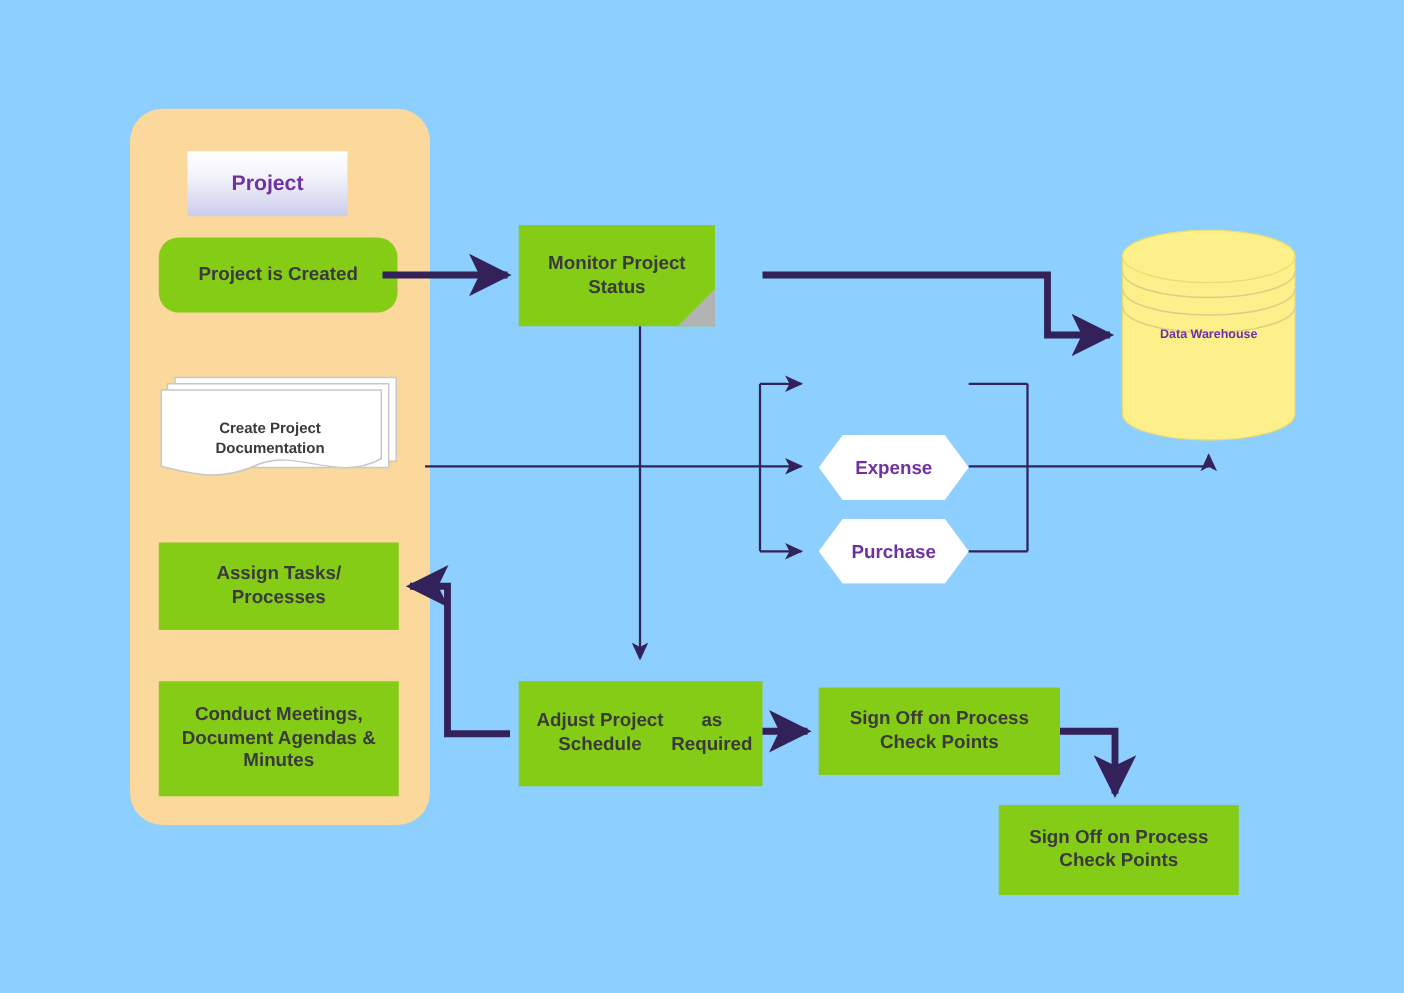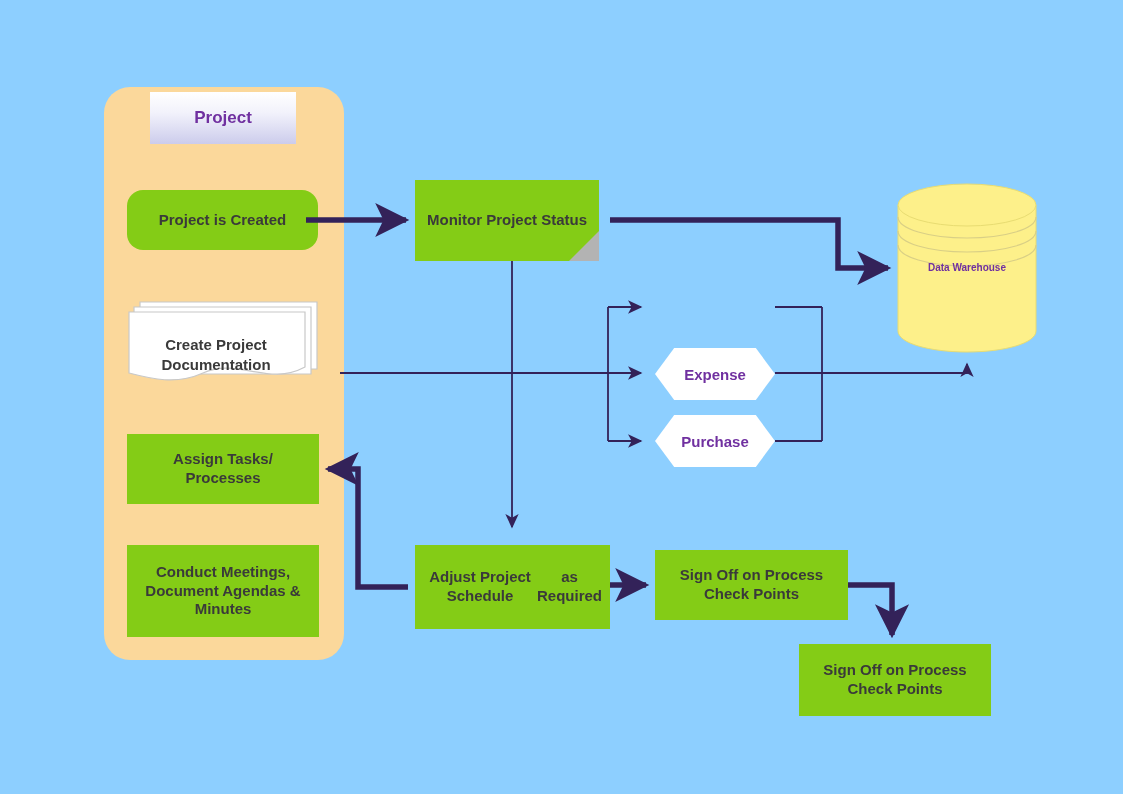--- a/index.html
+++ b/index.html
@@ -95,21 +95,21 @@
     position: absolute;
   }
   .multidoc .doclabel {
     position: absolute;
     left: 0;
     right: 14px;
     top: 36px;
     text-align: center;
     color: #3a3a3a;
     font-weight: bold;
-    font-size: 15px;
+    font-size: 12px;
     line-height: 1.3;
     z-index: 5;
   }
   .cyl {
     position: absolute;
   }
   .cyl .cyllabel {
     position: absolute;
     left: 0;
     right: 0;
@@ -121,21 +121,21 @@
     z-index: 5;
   }
 </style>
 </head>
 <body>
 
 <div id="canvas">
 
   <div class="pool" style="left:104px; top:87px; width:240px; height:573px;"></div>
 
-  <div class="lane-title" style="left:150px; top:92px; width:146px; height:52px;">
+  <div class="lane-title" style="left:150px; top:121px; width:128px; height:52px;">
     <span>Project</span>
   </div>
 
   <div class="node box rounded" style="left:127px; top:190px; width:191px; height:60px;">
     <span>Project is Created</span>
   </div>
 
   <div class="multidoc" style="left:128px; top:299px; width:190px; height:92px;">
     <svg width="190" height="92" viewBox="0 0 190 92">
       <path d="M12,3 H189 V70 H12 Z" fill="#ffffff" stroke="#c8c8c8" stroke-width="1.2"></path>
@@ -152,21 +152,21 @@
     <div>Assign Tasks/</div>
     <div>Processes</div>
   </div>
 
   <div class="node box" style="left:127px; top:545px; width:192px; height:92px; flex-direction:column;">
     <div>Conduct Meetings,</div>
     <div>Document Agendas &amp;</div>
     <div>Minutes</div>
   </div>
 
-  <div class="node box" style="left:415px; top:180px; width:184px; height:81px;">
+  <div class="node box" style="left:415px; top:180px; width:157px; height:81px;">
     <span>Monitor Project Status</span>
     <span class="folded"></span>
   </div>
 
 
   <div class="hexwrap" style="left:655px; top:348px; width:120px; height:52px;">
     <span class="hexshape"></span>
     <span class="hexlabel">Expense</span>
   </div>
 

